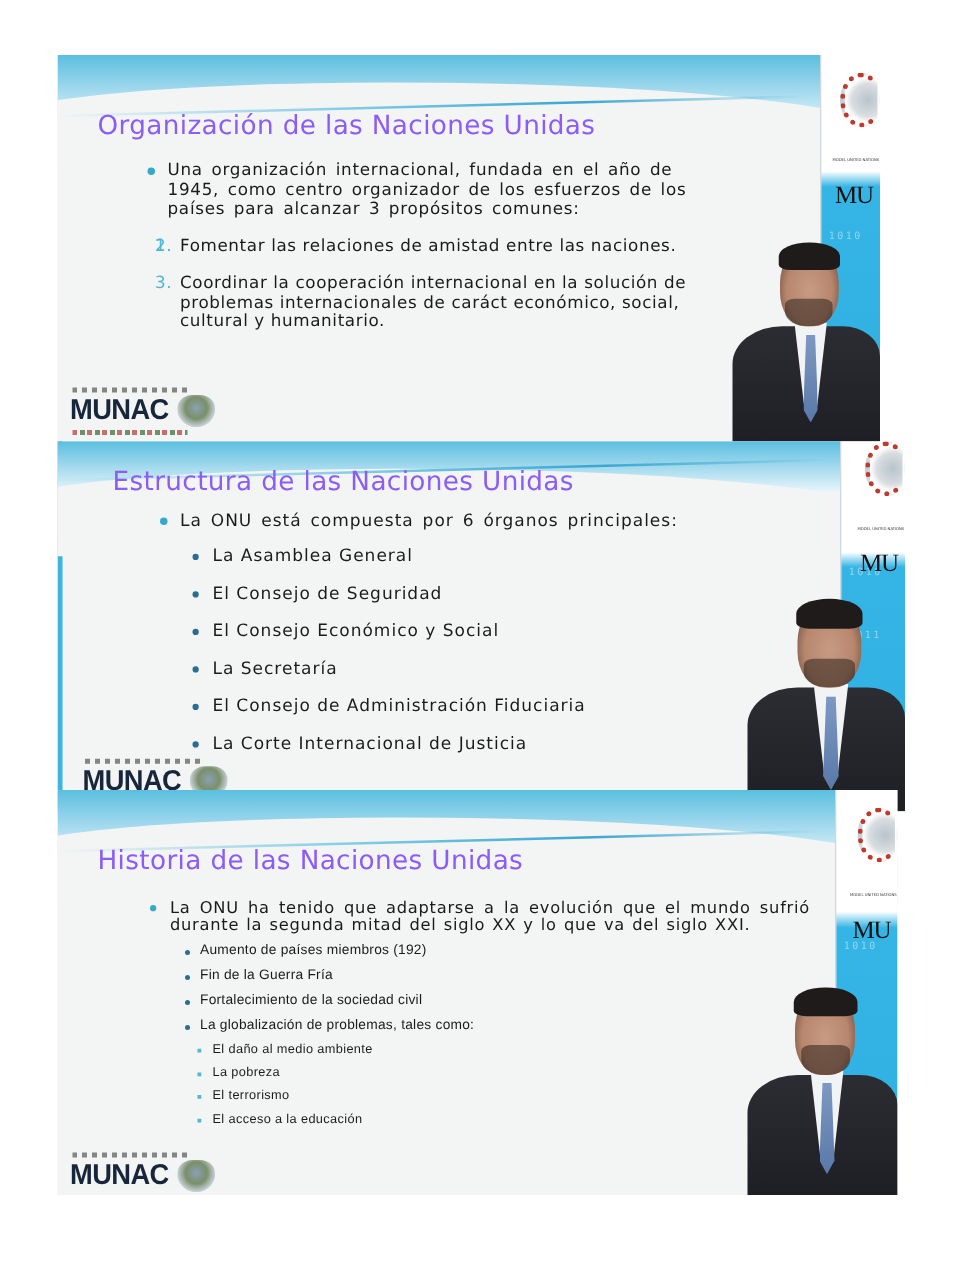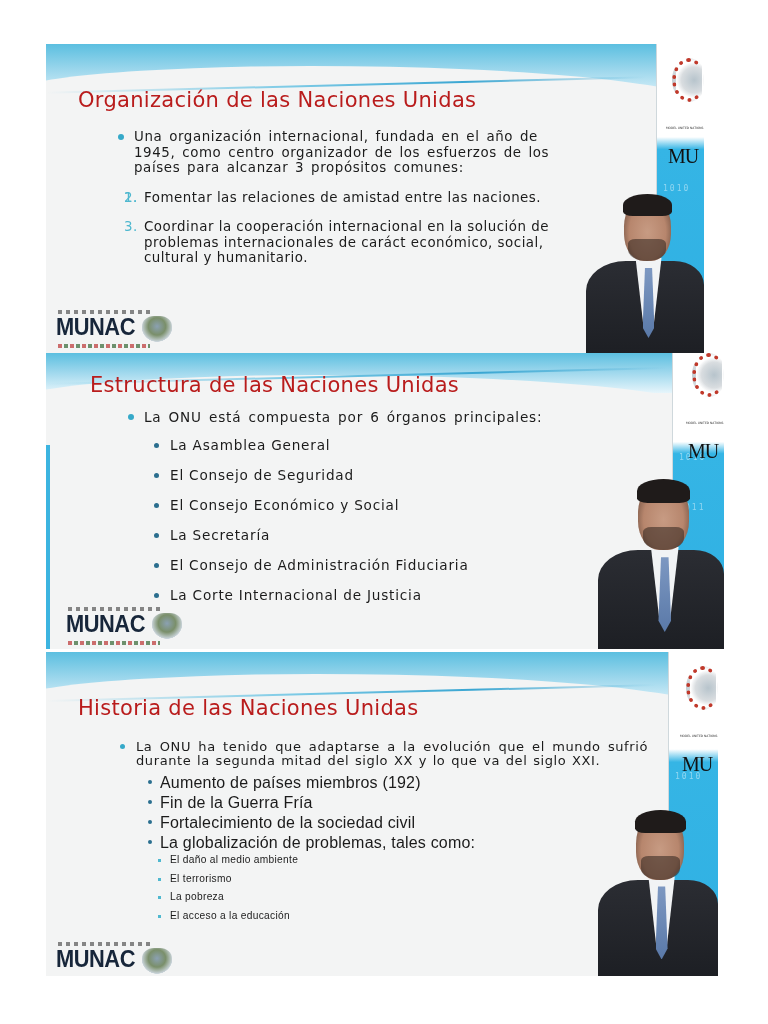--- a/index.html
+++ b/index.html
@@ -6,21 +6,21 @@
     html, body { width: 768px; height: 1024px; background: #ffffff; overflow: hidden; }
     body { position: relative; font-family: "DejaVu Sans", sans-serif; }
 
     .frame {
       position: absolute;
       overflow: hidden;
       background: #f3f4f4;
     }
     .frame-1 { left: 46px; top: 44px; width: 658px; height: 310px; }
     .frame-2 { left: 46px; top: 353px; width: 678px; height: 296px; }
-    .frame-3 { left: 46px; top: 652px; width: 672px; height: 324px; }
+    .frame-3 { left: 46px; top: 632px; width: 672px; height: 324px; }
 
     .left-edge { position: absolute; left: 0; top: 0; bottom: 0; width: 4px; background: #3cb4e0; }
 
     .wave {
       position: absolute; left: 0; top: 0; height: 56px;
       background: linear-gradient(180deg, #5bbfe0 0%, #9ad6ec 45%, #e6f5fb 100%);
       border-bottom-left-radius: 0 0;
     }
     .wave::after {
       content: ""; position: absolute; left: -40px; right: -60px; top: 22px; height: 70px;
@@ -28,21 +28,21 @@
       border-top-left-radius: 60% 40px;
       border-top-right-radius: 80% 60px;
     }
     .wave-line {
       position: absolute; left: 0; height: 2px; top: 40px;
       background: linear-gradient(90deg, rgba(255,255,255,0) 0%, #7ecbe6 40%, #3aa6d2 70%, rgba(255,255,255,0) 100%);
       transform: rotate(-1.5deg);
     }
 
     .slide-title {
-      position: absolute; color: #b91c1c; font-size: 21px; font-weight: normal; white-space: nowrap;
+      position: absolute; color: #8b5cf6; font-size: 21px; font-weight: normal; white-space: nowrap;
       letter-spacing: 0.3px;
     }
     .frame-1 .slide-title { left: 32px; top: 44px; }
     .frame-2 .slide-title { left: 44px; top: 20px; }
     .frame-3 .slide-title { left: 32px; top: 44px; }
 
     .side-strip {
       position: absolute; top: 0; right: 0; bottom: 0;
       background: linear-gradient(180deg, #ffffff 0%, #ffffff 30%, #35b5e5 34%, #2fb0e3 100%);
       border-left: 1px solid #cfd8dc;
@@ -137,21 +137,21 @@
 
     .frame-2 .lead { font-size: 13.6px; letter-spacing: 0.8px; word-spacing: 2px; }
     .frame-2 .lead .bullet-dot { top: 5px; }
     .sub-list { margin-top: 12px; padding-left: 26px; }
     .sub-item { position: relative; padding-left: 18px; font-size: 13.6px; letter-spacing: 0.8px; height: 30px; }
     .sub-item .bullet-dot { background: #2a6e8e; width: 5px; height: 5px; top: 6px; }
 
     .frame-3 .lead { font-size: 13px; line-height: 14px; letter-spacing: 0.6px; word-spacing: 1px; text-align: justify; padding-right: 0; }
     .frame-3 .lead .bullet-dot { top: 4px; width: 5px; height: 5px; }
     .hist-list { margin-top: 6px; padding-left: 28px; }
-    .hist-item { position: relative; padding-left: 14px; font-size: 16px; font-family: "Liberation Sans", sans-serif; height: 20px; letter-spacing: 0.2px; }
+    .hist-item { position: relative; padding-left: 14px; font-size: 11px; font-family: "Liberation Sans", sans-serif; height: 20px; letter-spacing: 0.2px; }
     .hist-item .bullet-dot { background: #2a6e8e; width: 4px; height: 4px; top: 6px; }
     .prob-list { margin-top: 0; padding-left: 40px; }
     .prob-item { position: relative; padding-left: 12px; font-size: 10.2px; font-family: "Liberation Sans", sans-serif; height: 18.5px; letter-spacing: 0.3px; }
     .prob-item .sq { position: absolute; left: 0; top: 5px; width: 3px; height: 3px; background: #4fb8cf; }
 
     .binary {
       position: absolute; font-family: "DejaVu Sans Mono", monospace; font-size: 8px; color: rgba(255,255,255,0.45);
       letter-spacing: 2px; white-space: nowrap;
     }
   </style>
@@ -268,22 +268,22 @@
       <span>La ONU ha tenido que adaptarse a la evolución que el mundo sufrió durante la segunda mitad del siglo XX y lo que va del siglo XXI.</span>
     </div>
     <div class="hist-list">
       <div class="hist-item"><span class="bullet-dot"></span><span>Aumento de países miembros (192)</span></div>
       <div class="hist-item"><span class="bullet-dot"></span><span>Fin de la Guerra Fría</span></div>
       <div class="hist-item"><span class="bullet-dot"></span><span>Fortalecimiento de la sociedad civil</span></div>
       <div class="hist-item"><span class="bullet-dot"></span><span>La globalización de problemas, tales como:</span></div>
     </div>
     <div class="prob-list">
       <div class="prob-item"><span class="sq"></span><span>El daño al medio ambiente</span></div>
+      <div class="prob-item"><span class="sq"></span><span>La pobreza</span></div>
       <div class="prob-item"><span class="sq"></span><span>El terrorismo</span></div>
-      <div class="prob-item"><span class="sq"></span><span>La pobreza</span></div>
       <div class="prob-item"><span class="sq"></span><span>El acceso a la educación</span></div>
     </div>
   </div>
 
   <div class="side-strip">
     <div class="binary" style="left:6px;top:120px">1010</div>
     <div class="un-logo">
       <div class="un-ring"></div>
       <div class="un-text">MU</div>
       <div class="un-sub">MODEL UNITED NATIONS</div>

